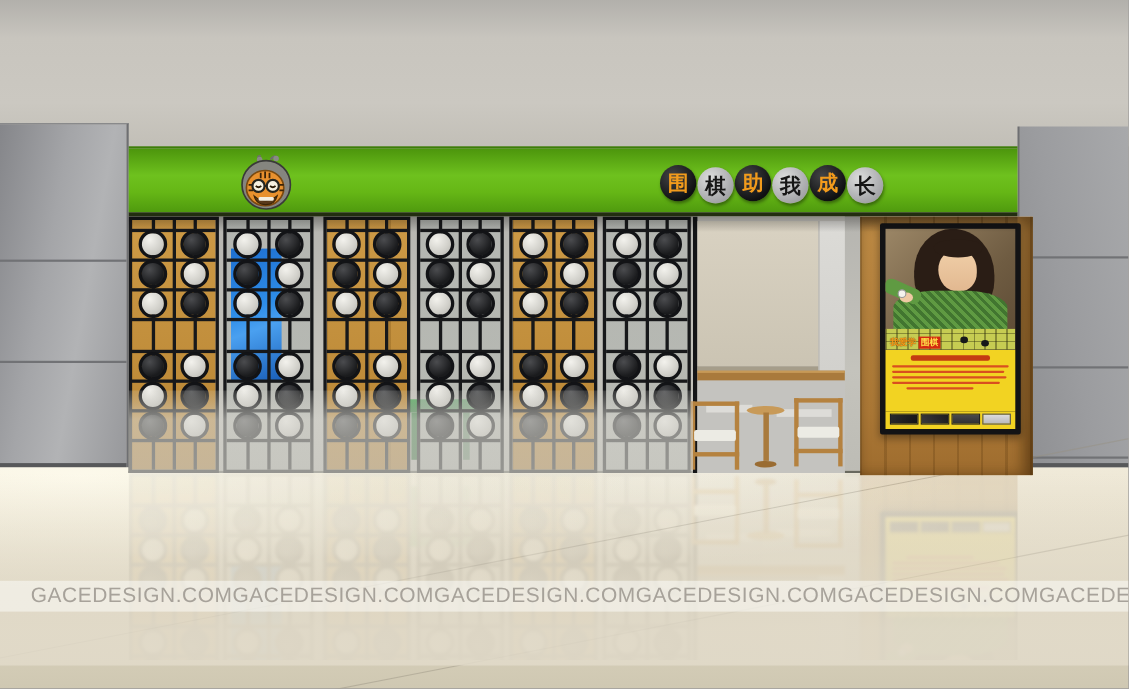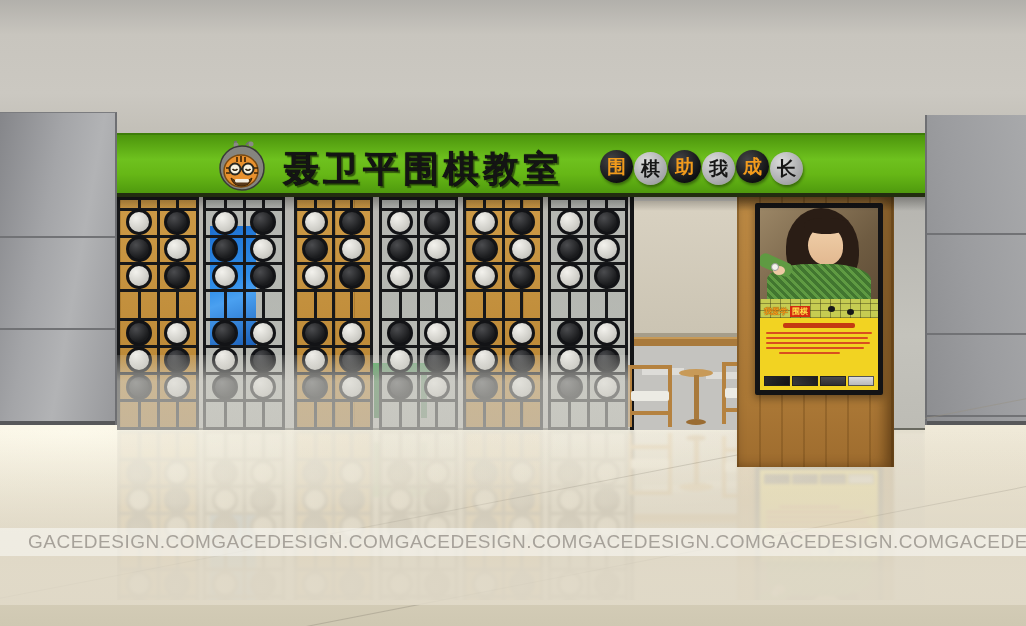--- a/index.html
+++ b/index.html
@@ -82,21 +82,21 @@
   .chair{position:absolute;width:44px;height:62px;z-index:2;}
   .chair .post{position:absolute;top:0;width:4px;height:62px;background:#b5823f;}
   .chair .bar{position:absolute;left:0;width:44px;height:4px;background:#b5823f;}
   .chair .cushion{position:absolute;left:3px;top:26px;width:38px;height:10px;background:#ecebe4;border-radius:2px;}
   .round-table{position:absolute;width:36px;height:64px;z-index:2;}
   .round-table .top{position:absolute;left:1px;top:6px;width:34px;height:8px;background:#c89a58;border-radius:50%;}
   .round-table .stem{position:absolute;left:16px;top:12px;width:5px;height:44px;background:#a97a3c;}
   .round-table .foot{position:absolute;left:8px;top:56px;width:20px;height:6px;background:#9a6c32;border-radius:50%;}
 
   
-  .wood-wall{position:absolute;left:620px;top:0;width:157px;height:270px;z-index:1;
+  .wood-wall{position:absolute;left:665px;top:0;width:157px;height:235px;z-index:1;
     background:
       repeating-linear-gradient(90deg,rgba(96,60,16,.28) 0 2px,transparent 2px 22px),
       linear-gradient(180deg,#bd8a44,#ab7836 75%,#9e6c2e);
     box-shadow:inset -10px 0 12px rgba(55,32,4,.45),inset 0 8px 10px rgba(0,0,0,.25);}
   .poster{position:absolute;left:18px;top:6px;width:128px;height:192px;background:#0d0d0f;
     border:5px solid #131315;border-radius:2px;box-shadow:0 3px 8px rgba(0,0,0,.4);
     display:flex;flex-direction:column;}
   .p-photo{position:relative;height:110px;overflow:hidden;
     background:linear-gradient(135deg,#9b8666,#6f5c42 60%,#5c4a34);}
   .p-hair{position:absolute;left:22%;top:0;width:62%;height:74%;background:#2a1d15;border-radius:48% 52% 42% 46%;}
@@ -164,21 +164,20 @@
         <ellipse cx="25" cy="31" rx="17" ry="16" fill="#e8912e" stroke="#7a4a10" stroke-width="1.5"></ellipse>
         <path d="M21 17 v5 M25 16 v6 M29 17 v5" stroke="#3a2408" stroke-width="1.6"></path>
         <path d="M10 28 h4 M10 33 h4 M38 28 h4 M38 33 h4" stroke="#3a2408" stroke-width="1.6"></path>
         <circle cx="19" cy="29" r="5.5" fill="#f6f1df" stroke="#26261f" stroke-width="2"></circle>
         <circle cx="32" cy="29" r="5.5" fill="#f6f1df" stroke="#26261f" stroke-width="2"></circle>
         <path d="M24.5 29 h2" stroke="#26261f" stroke-width="2"></path>
         <path d="M16.5 29 q2.5 2.5 5 0 M29.5 29 q2.5 2.5 5 0" stroke="#2a1c08" stroke-width="1.6" fill="none"></path>
         <path d="M15 38 q10 9 21 0 q-2 8 -10.5 8 q-8.5 0 -10.5 -8z" fill="#5a3a1a" stroke="#3a2408"></path>
         <rect x="19" y="39" width="14" height="3.4" rx="1.4" fill="#f4efe2"></rect>
       </svg>
-      <div class="sign-title">聂卫平围棋教室</div>
       <div id="badges">
           <div class="badge black">围</div>
           <div class="badge white">棋</div>
           <div class="badge black">助</div>
           <div class="badge white">我</div>
           <div class="badge black">成</div>
           <div class="badge white">长</div>
         </div>
     </div>
 

